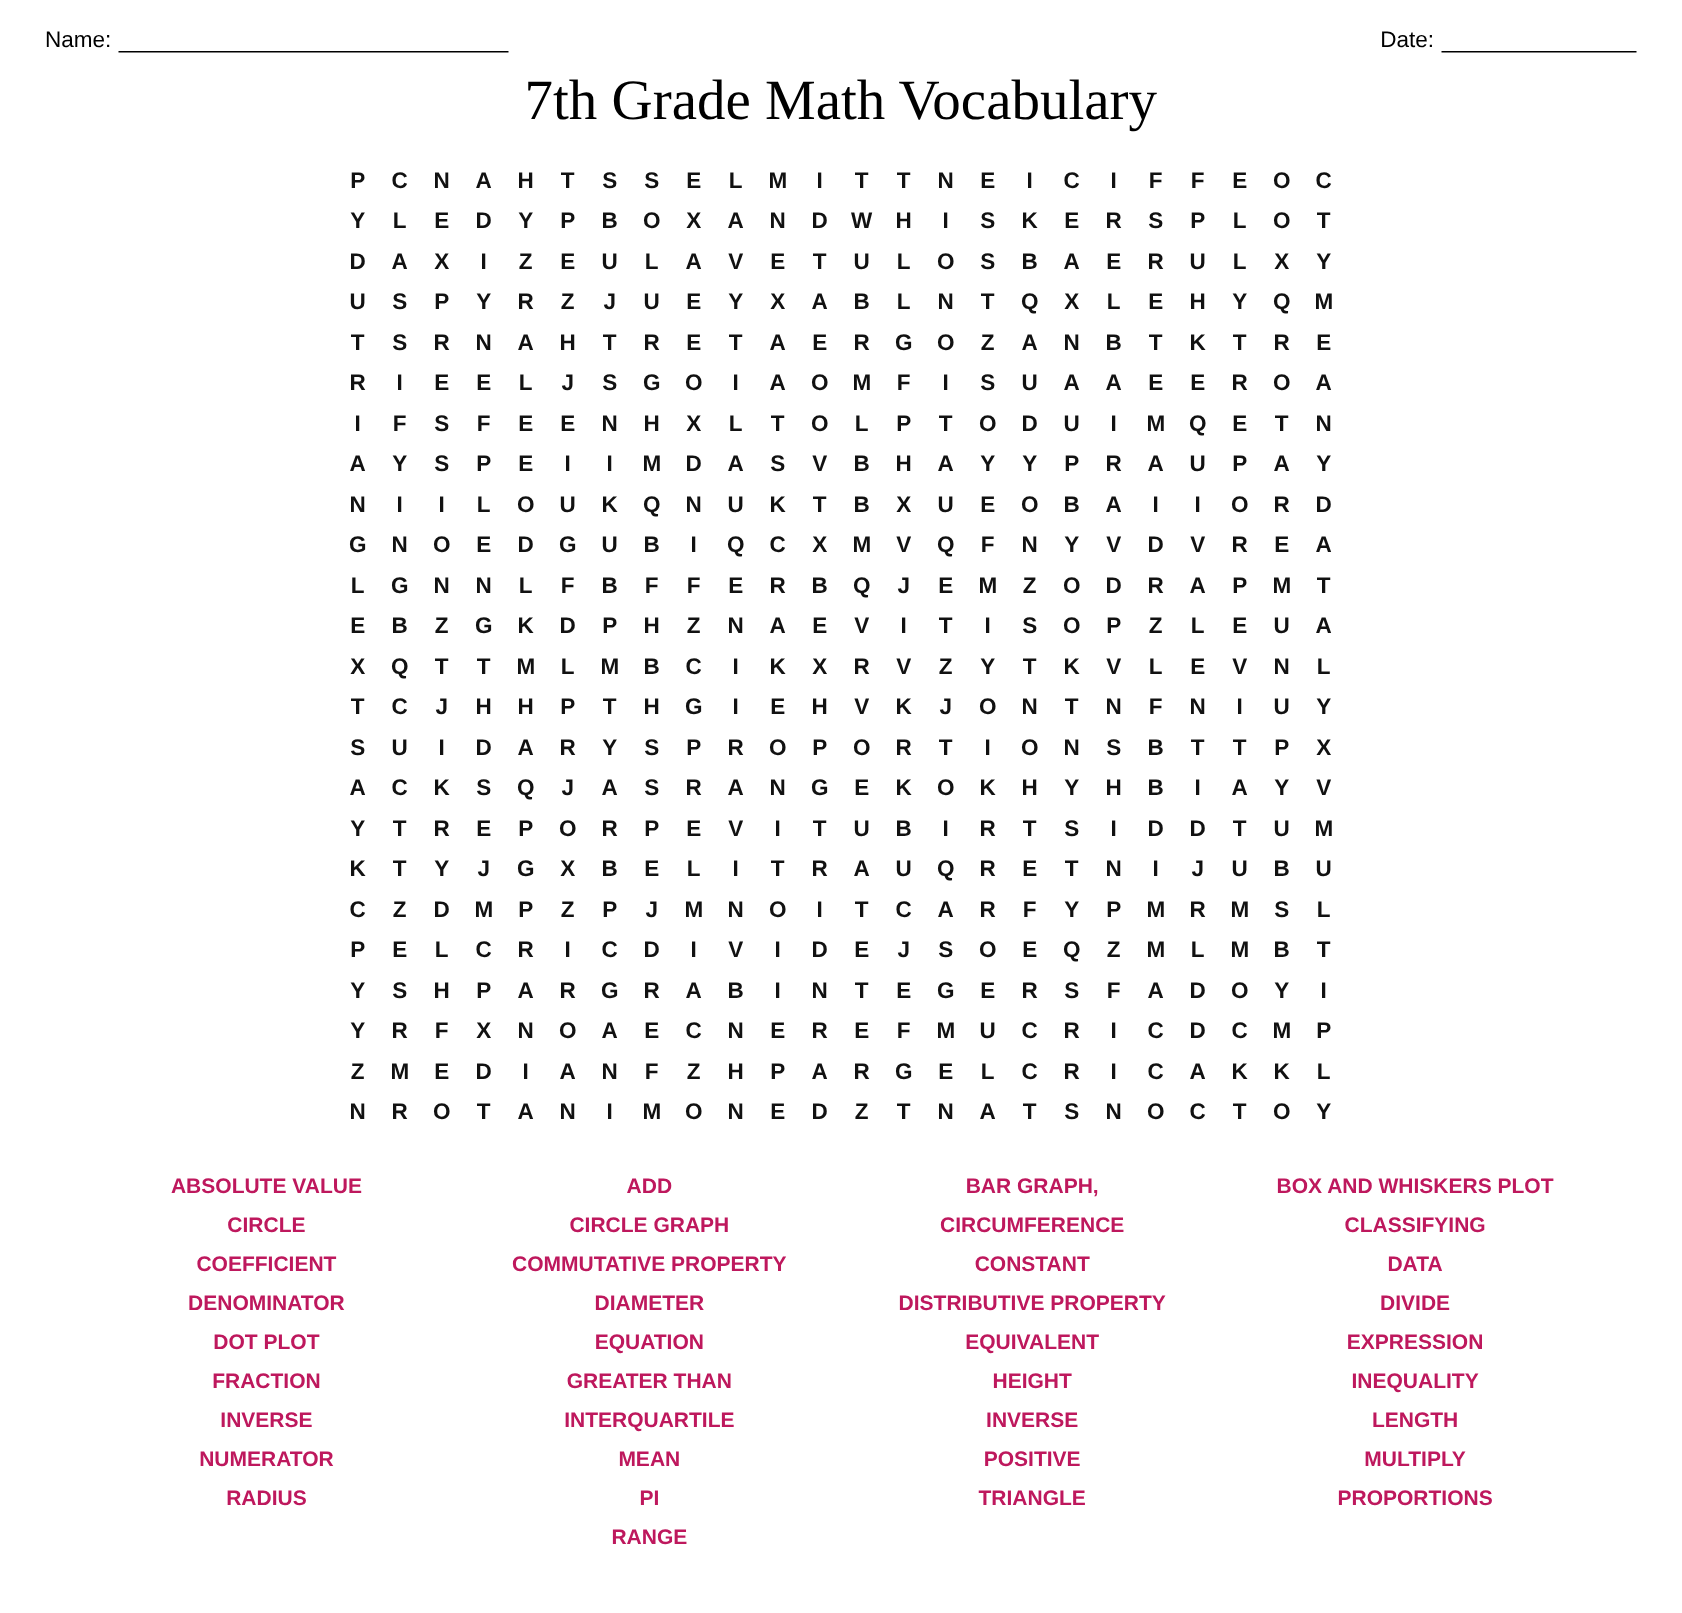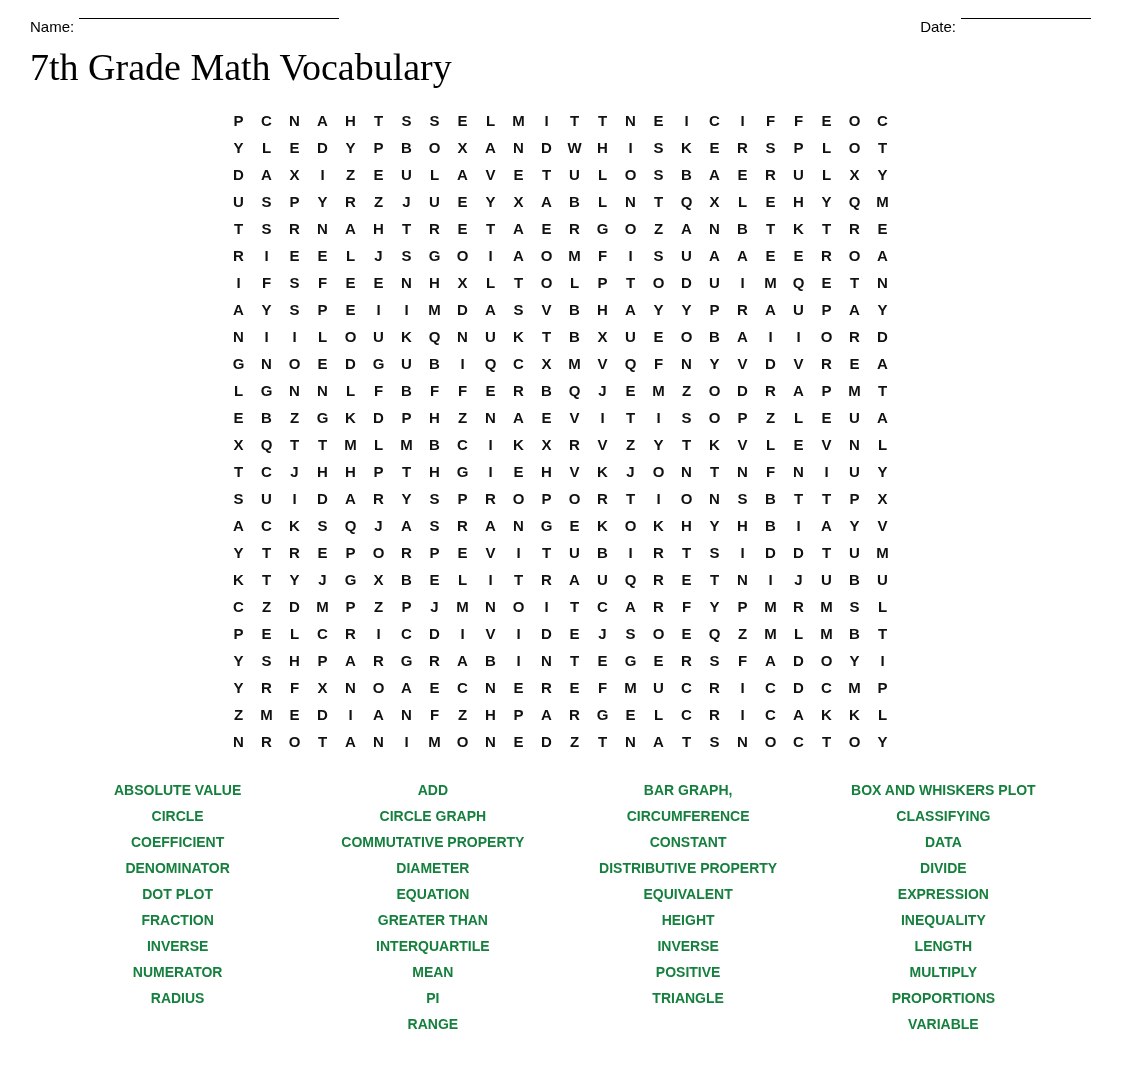--- a/index.html
+++ b/index.html
@@ -11,30 +11,31 @@
       padding: 18px 30px;
     }
     .header-line {
       display: flex;
       justify-content: space-between;
       font-size: 15px;
       margin-bottom: 10px;
     }
     .name-section, .date-section {
       display: flex;
-      align-items: flex-start;
+      align-items: flex-end;
       gap: 5px;
     }
     .underline {
       border-bottom: 1px solid black;
       display: inline-block;
     }
     .name-underline { width: 260px; }
     .date-underline { width: 130px; }
     h1 {
+      text-align: center;
       font-size: 38px;
       font-weight: normal;
       font-family: Georgia, serif;
       margin-bottom: 18px;
     }
     .word-search-grid {
       display: flex;
       justify-content: center;
       margin-bottom: 22px;
     }
@@ -58,21 +59,21 @@
       grid-template-columns: repeat(4, 1fr);
       gap: 0;
       margin: 0 20px;
     }
     .word-item {
       text-align: center;
       font-size: 14px;
       font-weight: bold;
       font-family: Arial, sans-serif;
       padding: 5px 4px;
-      color: #15803d;
+      color: #be185d;
     }
   </style>
 </head>
 <body>
 
 <div class="header-line">
   <div class="name-section">
     <span>Name:</span>
     <span class="underline name-underline"></span>
   </div>
@@ -753,15 +754,14 @@
   <div class="word-col" id="col4">
       <div class="word-item">BOX AND WHISKERS PLOT</div>
       <div class="word-item">CLASSIFYING</div>
       <div class="word-item">DATA</div>
       <div class="word-item">DIVIDE</div>
       <div class="word-item">EXPRESSION</div>
       <div class="word-item">INEQUALITY</div>
       <div class="word-item">LENGTH</div>
       <div class="word-item">MULTIPLY</div>
       <div class="word-item">PROPORTIONS</div>
-      <div class="word-item">VARIABLE</div>
     </div>
 </div>
 
 </body></html>

